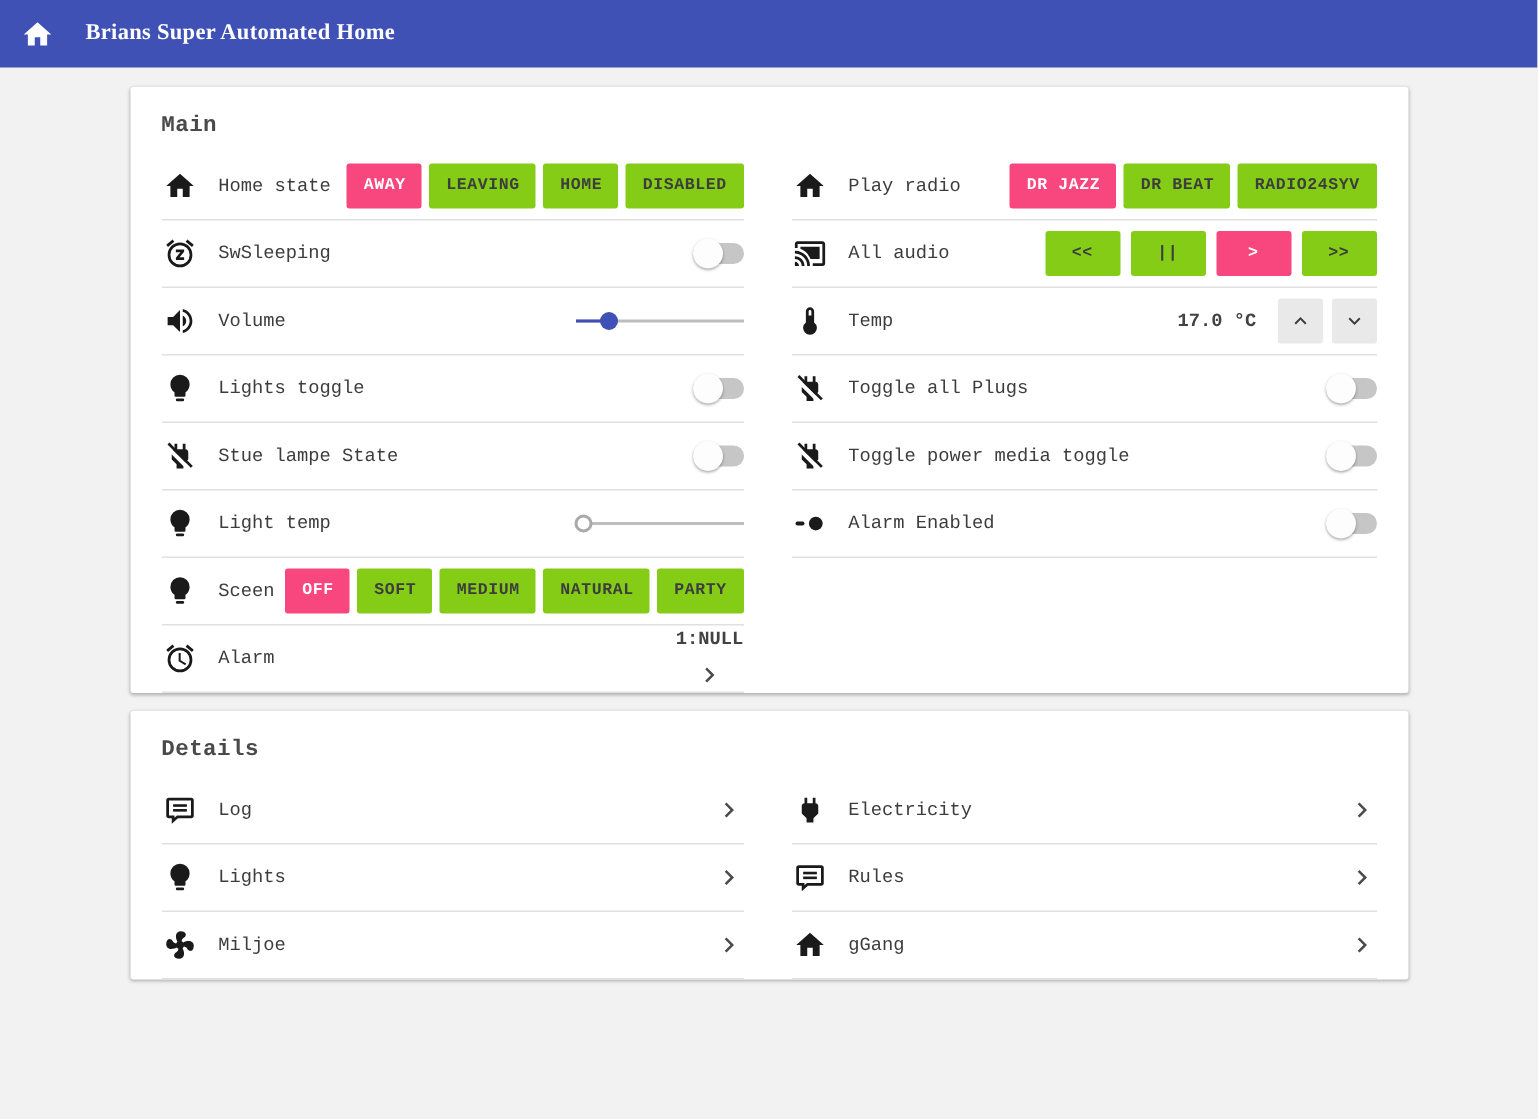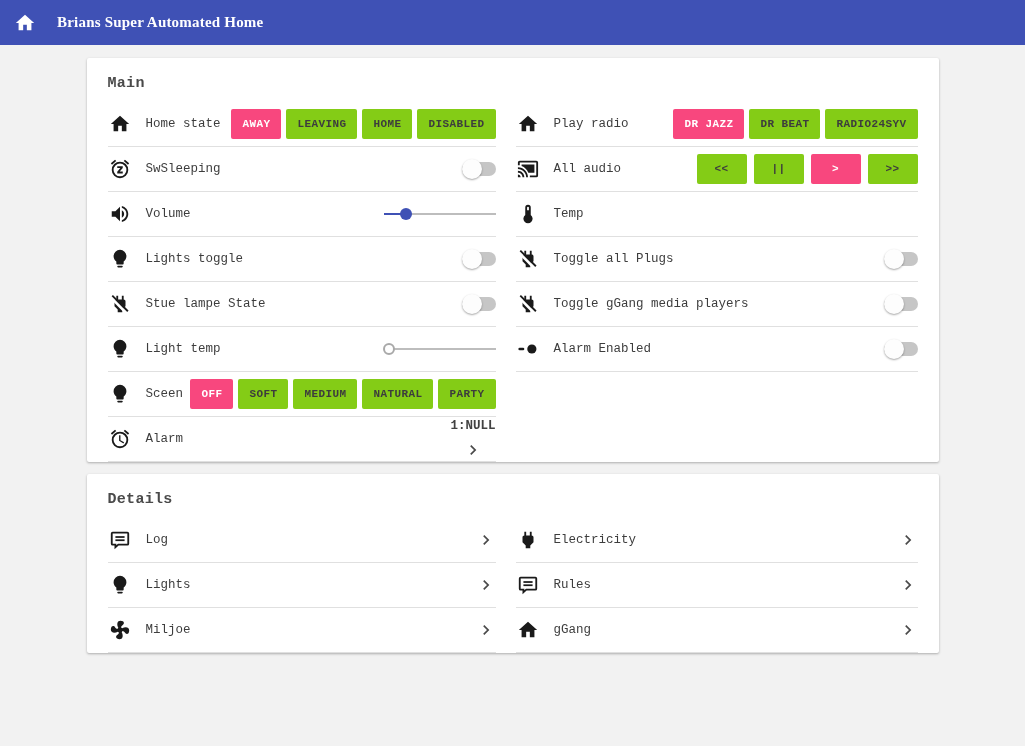--- a/index.html
+++ b/index.html
@@ -24,21 +24,21 @@
   .appbar .bar-icon{width:22px;height:22px;fill:#fff;display:block;}
   .appbar-title{color:#fff;font-size:15px;font-weight:bold;margin-left:21px;letter-spacing:.2px;font-family:Liberation Serif, serif;}
   
   .content{padding-top:13px;}
   .card{
     width:852px;margin:0 auto 12px;background:#fff;border-radius:2px;
     box-shadow:0 1px 3px rgba(0,0,0,.18),0 1px 2px rgba(0,0,0,.12);
     font-family:Liberation Mono, monospace;
   }
   .card-title{font-size:15px;font-weight:bold;color:#4a4a4a;padding:17px 21px 10px;letter-spacing:.3px;}
-  .card-body{display:grid;grid-template-columns:388px 1fr;column-gap:20px;padding:0 21px;align-items:start;}
+  .card-body{display:grid;grid-template-columns:388px 1fr;column-gap:32px;padding:0 21px;align-items:start;}
   
   .row{display:flex;align-items:center;height:45px;border-bottom:1px solid #e0e0e0;}
   .icon-cell{width:24px;display:flex;justify-content:center;margin-right:14px;flex:none;}
   .icon{width:22px;height:22px;fill:#1a1a1a;}
   .row-label{font-size:12.5px;color:#3d3d3d;white-space:nowrap;}
   .spacer{flex:1;}
   .row-value{font-size:12.5px;font-weight:bold;color:#424242;white-space:nowrap;}
   .value-group{display:flex;align-items:center;gap:7px;flex-direction:column;}
   .chev{width:20px;height:20px;fill:#4a4a4a;flex:none;}
   
@@ -299,20 +299,35 @@
         </div>
 
         <div class="row">
           <span class="icon-cell">
               <svg class="icon">
                 <use href="#i-thermo"></use>
               </svg>
             </span>
           <span class="row-label">Temp</span>
           <span class="spacer"></span>
+          <div class="stepper-wrap">
+            <span class="row-value">17.0 °C</span>
+            <div class="stepper">
+              <button class="sq-btn">
+                  <svg class="icon">
+                    <use href="#i-chev-up"></use>
+                  </svg>
+                </button>
+              <button class="sq-btn">
+                  <svg class="icon">
+                    <use href="#i-chev-down"></use>
+                  </svg>
+                </button>
+            </div>
+          </div>
         </div>
 
         <div class="row">
           <span class="icon-cell">
               <svg class="icon">
                 <use href="#i-plug-off"></use>
               </svg>
             </span>
           <span class="row-label">Toggle all Plugs</span>
           <span class="spacer"></span>
@@ -321,21 +336,21 @@
               <span class="sw-knob"></span>
             </div>
         </div>
 
         <div class="row">
           <span class="icon-cell">
               <svg class="icon">
                 <use href="#i-plug-off"></use>
               </svg>
             </span>
-          <span class="row-label">Toggle gGang media players</span>
+          <span class="row-label">Toggle power media toggle</span>
           <span class="spacer"></span>
           <div class="switch">
               <span class="sw-track"></span>
               <span class="sw-knob"></span>
             </div>
         </div>
 
 
         <div class="row">
           <span class="icon-cell">

